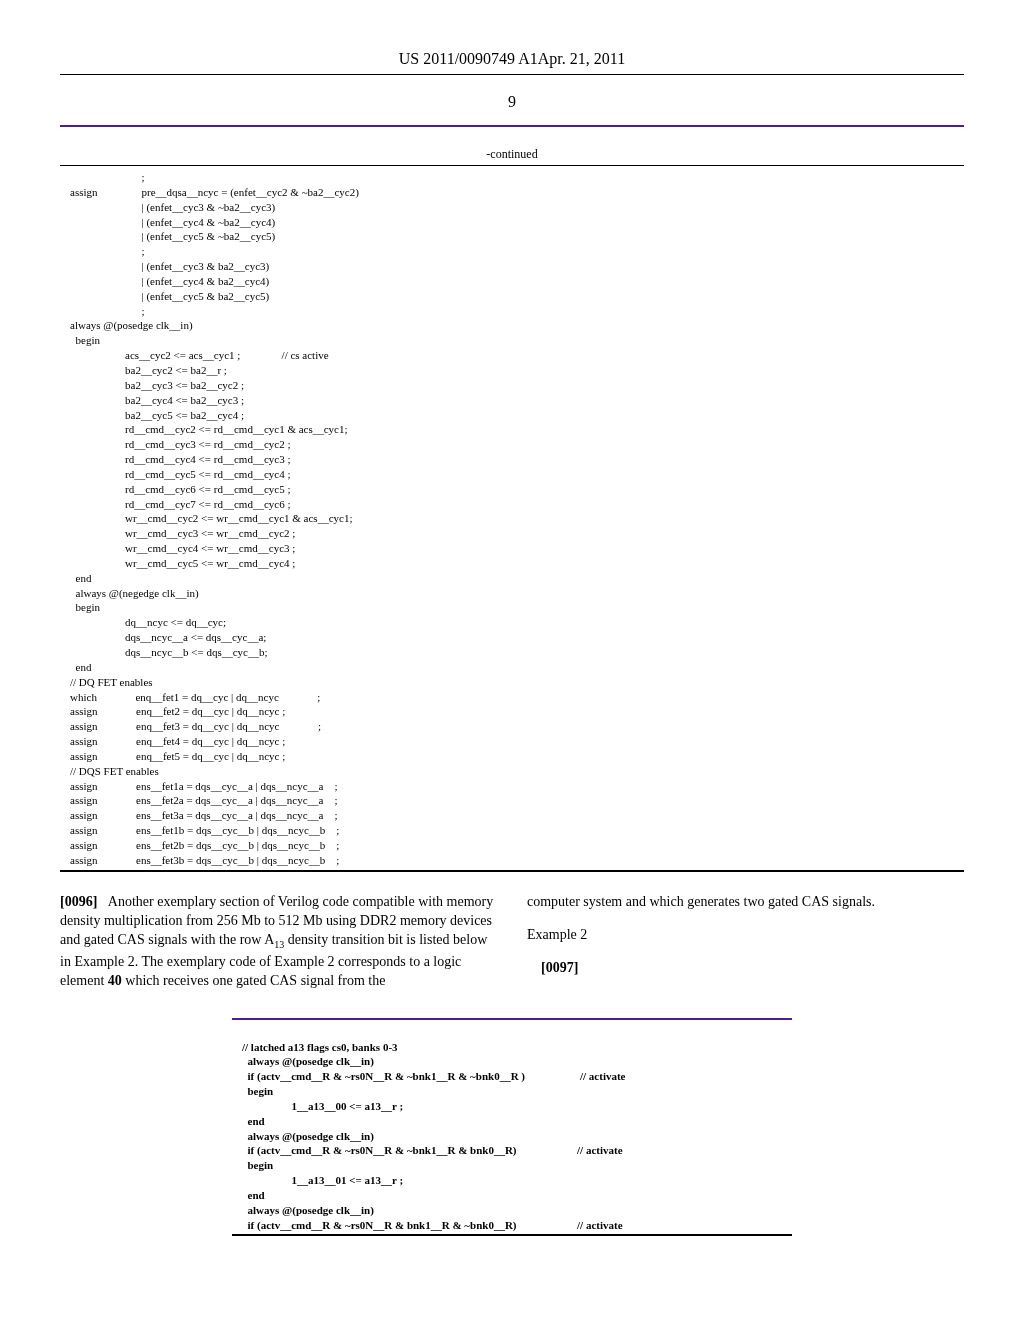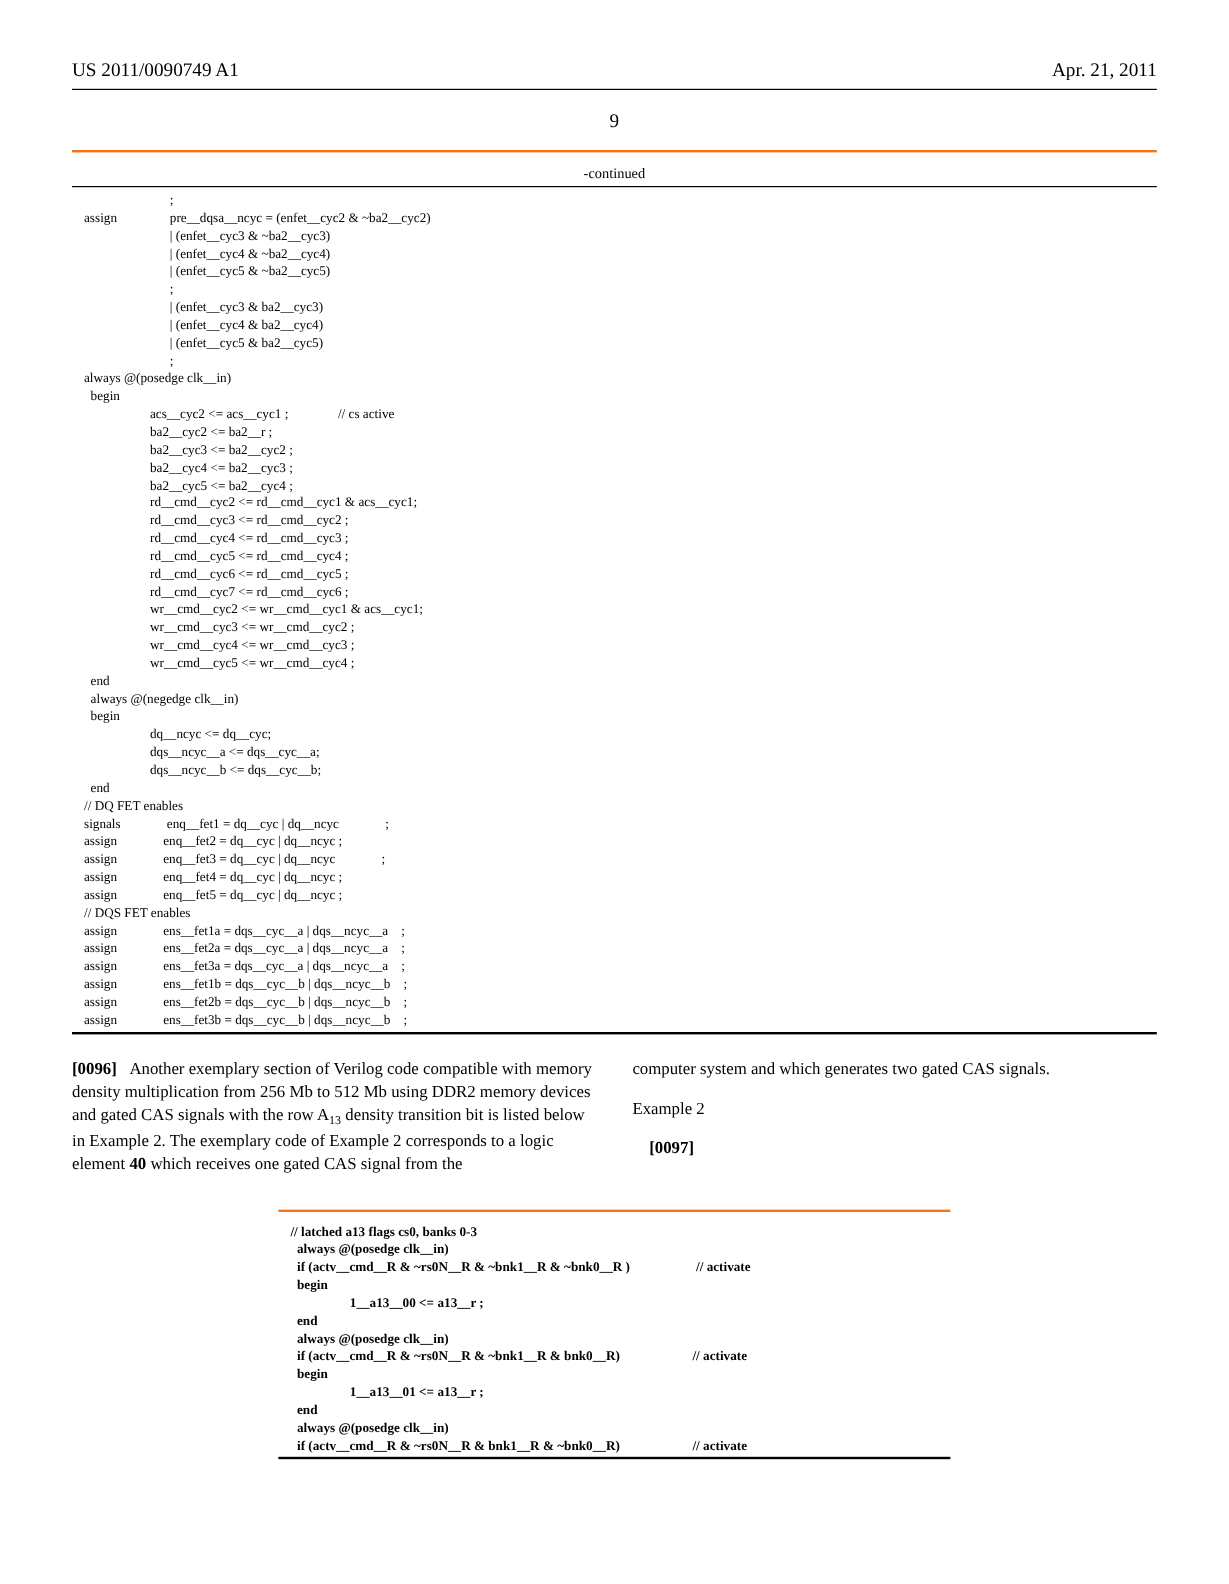--- a/index.html
+++ b/index.html
@@ -9,38 +9,38 @@
     padding: 0;
     width: 1024px;
     font-size: 14px;
     color: #000;
   }
   .page {
     padding: 50px 60px 40px 60px;
   }
   .header-row {
     display: flex;
-    justify-content: space-between;
+    justify-content: center;
     font-size: 16px;
     margin-bottom: 6px;
   }
   .thin-rule {
     border: none;
     border-top: 1px solid #000;
     margin: 2px 0 18px 0;
   }
   .page-num {
     text-align: center;
     font-size: 16px;
     margin-bottom: 14px;
   }
   .code-block {
-    border-top: 2px solid #f97316;
+    border-top: 2px solid #4c1d95;
     border-bottom: 2px solid #000;
-    padding: 10px 0 2px 0;
+    padding: 20px 0 2px 0;
     margin: 0 0 20px 0;
   }
   .code-block.lower {
     width: 560px;
     margin-left: auto;
     margin-right: auto;
   }
   .code-caption {
     text-align: center;
     font-size: 12px;
@@ -137,21 +137,21 @@
         <div class="code-line">                    wr__cmd__cyc4 &lt;= wr__cmd__cyc3 ;</div>
         <div class="code-line">                    wr__cmd__cyc5 &lt;= wr__cmd__cyc4 ;</div>
         <div class="code-line">  end</div>
         <div class="code-line">  always @(negedge clk__in)</div>
         <div class="code-line">  begin</div>
         <div class="code-line">                    dq__ncyc &lt;= dq__cyc;</div>
         <div class="code-line">                    dqs__ncyc__a &lt;= dqs__cyc__a;</div>
         <div class="code-line">                    dqs__ncyc__b &lt;= dqs__cyc__b;</div>
         <div class="code-line">  end</div>
         <div class="code-line">// DQ FET enables</div>
-        <div class="code-line">signals              enq__fet1 = dq__cyc | dq__ncyc              ;</div>
+        <div class="code-line">which              enq__fet1 = dq__cyc | dq__ncyc              ;</div>
         <div class="code-line">assign              enq__fet2 = dq__cyc | dq__ncyc ;</div>
         <div class="code-line">assign              enq__fet3 = dq__cyc | dq__ncyc              ;</div>
         <div class="code-line">assign              enq__fet4 = dq__cyc | dq__ncyc ;</div>
         <div class="code-line">assign              enq__fet5 = dq__cyc | dq__ncyc ;</div>
         <div class="code-line">// DQS FET enables</div>
         <div class="code-line">assign              ens__fet1a = dqs__cyc__a | dqs__ncyc__a    ;</div>
         <div class="code-line">assign              ens__fet2a = dqs__cyc__a | dqs__ncyc__a    ;</div>
         <div class="code-line">assign              ens__fet3a = dqs__cyc__a | dqs__ncyc__a    ;</div>
         <div class="code-line">assign              ens__fet1b = dqs__cyc__b | dqs__ncyc__b    ;</div>
         <div class="code-line">assign              ens__fet2b = dqs__cyc__b | dqs__ncyc__b    ;</div>

